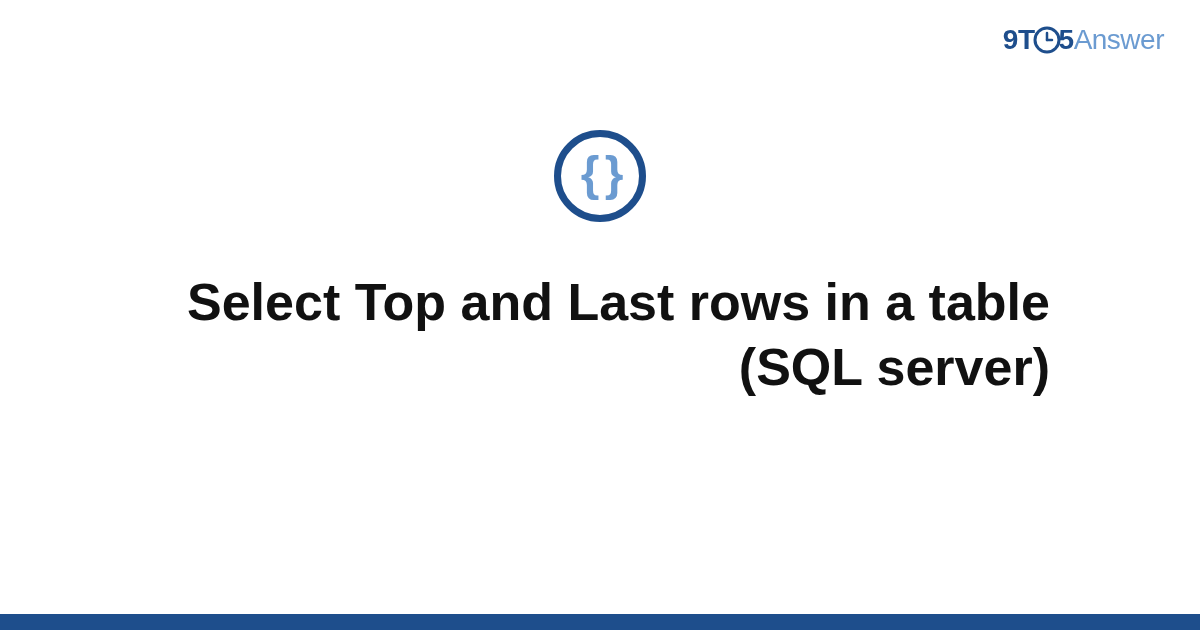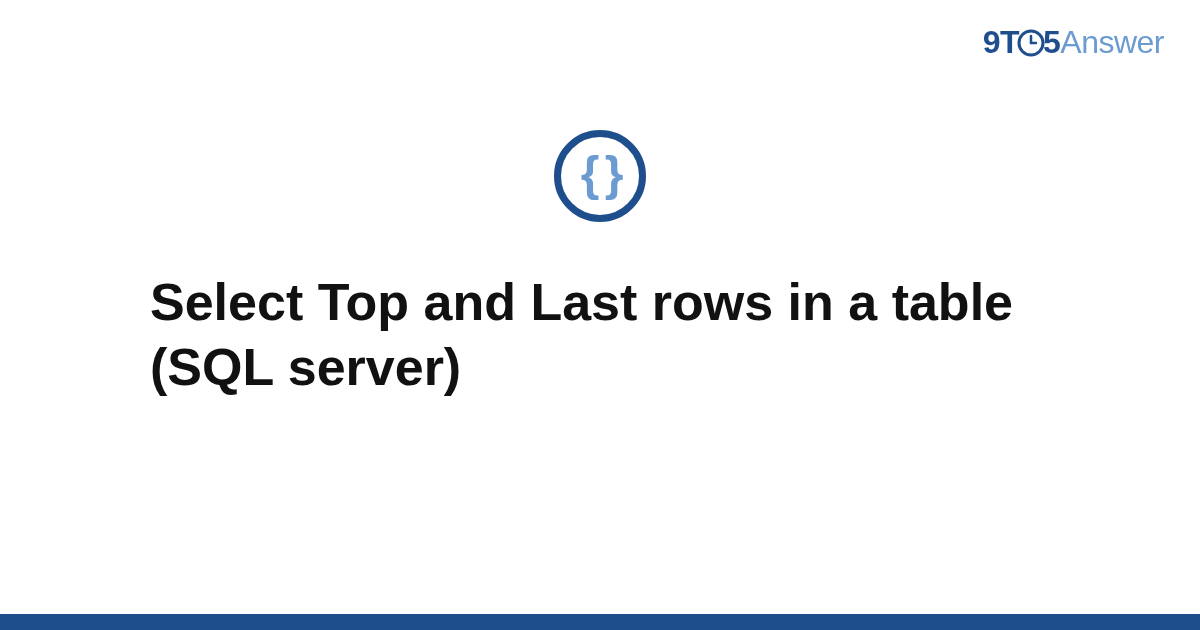--- a/index.html
+++ b/index.html
@@ -12,21 +12,21 @@
       height: 630px;
       background: #ffffff;
       font-family: -apple-system, BlinkMacSystemFont, "Segoe UI", Helvetica, Arial, sans-serif;
       position: relative;
       overflow: hidden;
     }
     .brand-logo {
       position: absolute;
       top: 24px;
       right: 36px;
-      font-size: 32px;
+      font-size: 28px;
       font-weight: 600;
       letter-spacing: -0.5px;
     }
     .brand-9t {
       color: #1e4e8c;
       font-weight: 700;
     }
     .brand-clock {
       display: inline-flex;
       align-items: center;
@@ -71,21 +71,21 @@
       letter-spacing: -4px;
       font-family: "Segoe UI", Arial, sans-serif;
       line-height: 1;
       position: relative;
       top: -2px;
     }
     .title {
       font-size: 52px;
       font-weight: 700;
       color: #111111;
-      text-align: left;
+      text-align: right;
       line-height: 1.25;
       max-width: 900px;
     }
     .bottom-bar {
       position: absolute;
       bottom: 0;
       left: 0;
       right: 0;
       height: 16px;
       background: #1e4e8c;

